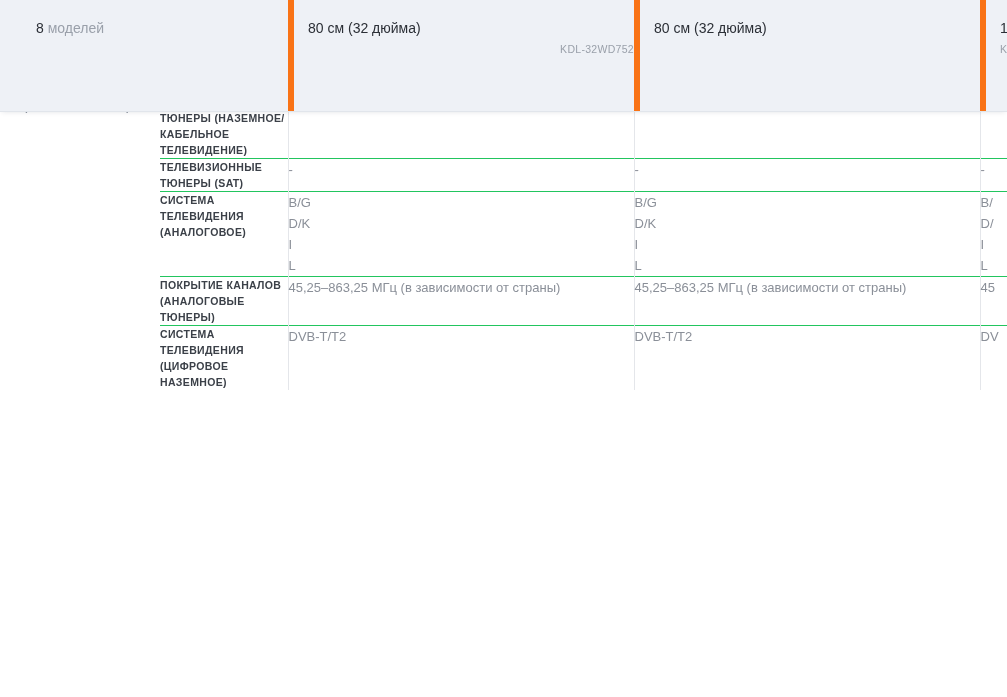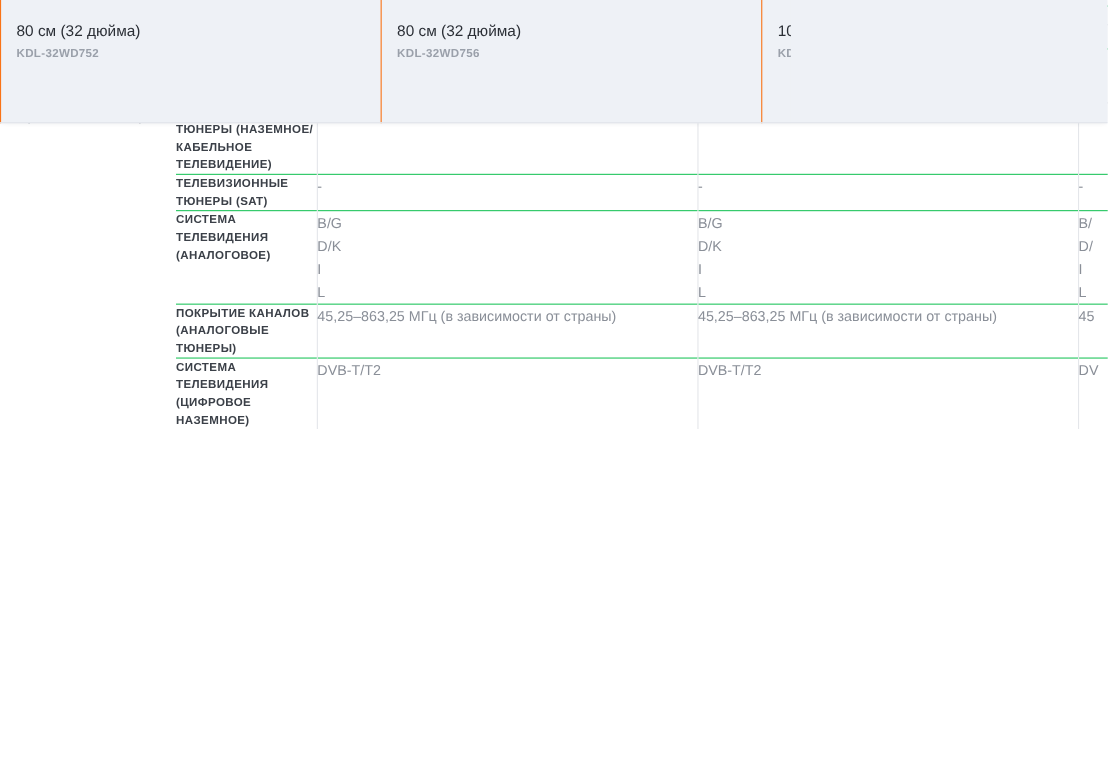--- a/index.html
+++ b/index.html
@@ -105,38 +105,39 @@
     display: flex;
     width: 1007px;
     height: 112px;
   }
   .hdr-cell {
     height: 112px;
     position: relative;
     background: #eef1f6;
   }
   .hdr-count   { width: 288px; padding: 18px 0 0 36px; }
-  .hdr-model   { width: 346px; padding: 18px 0 0 14px; border-left: 1px solid #f97316; }
+  .hdr-model   { width: 346px; padding: 18px 0 0 14px; border-left: 6px solid #f97316; }
   .hdr-model.clipped { width: 27px; overflow: hidden; }
 
   .model-size {
     font-size: 14px;
     line-height: 20px;
     color: #2b2f36;
     font-weight: 400;
     white-space: nowrap;
   }
   .model-code {
     margin-top: 4px;
     font-size: 10.5px;
     line-height: 15px;
     letter-spacing: .3px;
     color: #9aa0aa;
-    font-weight: 700;
+    font-weight: 400;
     white-space: nowrap;
+    text-align: right;
   }
   .count-text {
     font-size: 14px;
     line-height: 20px;
     color: #9aa0aa;
     font-weight: 400;
   }
   .count-text .count-num { color: #2b2f36; }
 
   .hdr-bottom-line {
@@ -306,29 +307,31 @@
               <div class="spec-value">DV</div>
             </td>
           </tr>
         </tbody>
     </table>
   </div>
 
   <div class="sticky-header">
     <div class="hdr-inner">
 
+      <div class="hdr-cell hdr-count">
+        <div class="count-text"><span class="count-num">8</span><span> моделей</span></div>
+      </div>
 
       <div class="hdr-cell hdr-model">
         <div class="model-size">80 см (32 дюйма)</div>
         <div class="model-code">KDL-32WD752</div>
       </div>
 
       <div class="hdr-cell hdr-model">
         <div class="model-size">80 см (32 дюйма)</div>
-        <div class="model-code">KDL-32WD756</div>
       </div>
 
       <div class="hdr-cell hdr-model clipped">
         <div class="model-size">10</div>
         <div class="model-code">KD</div>
       </div>
 
     </div>
     <div class="hdr-bottom-line"></div>
   </div>

